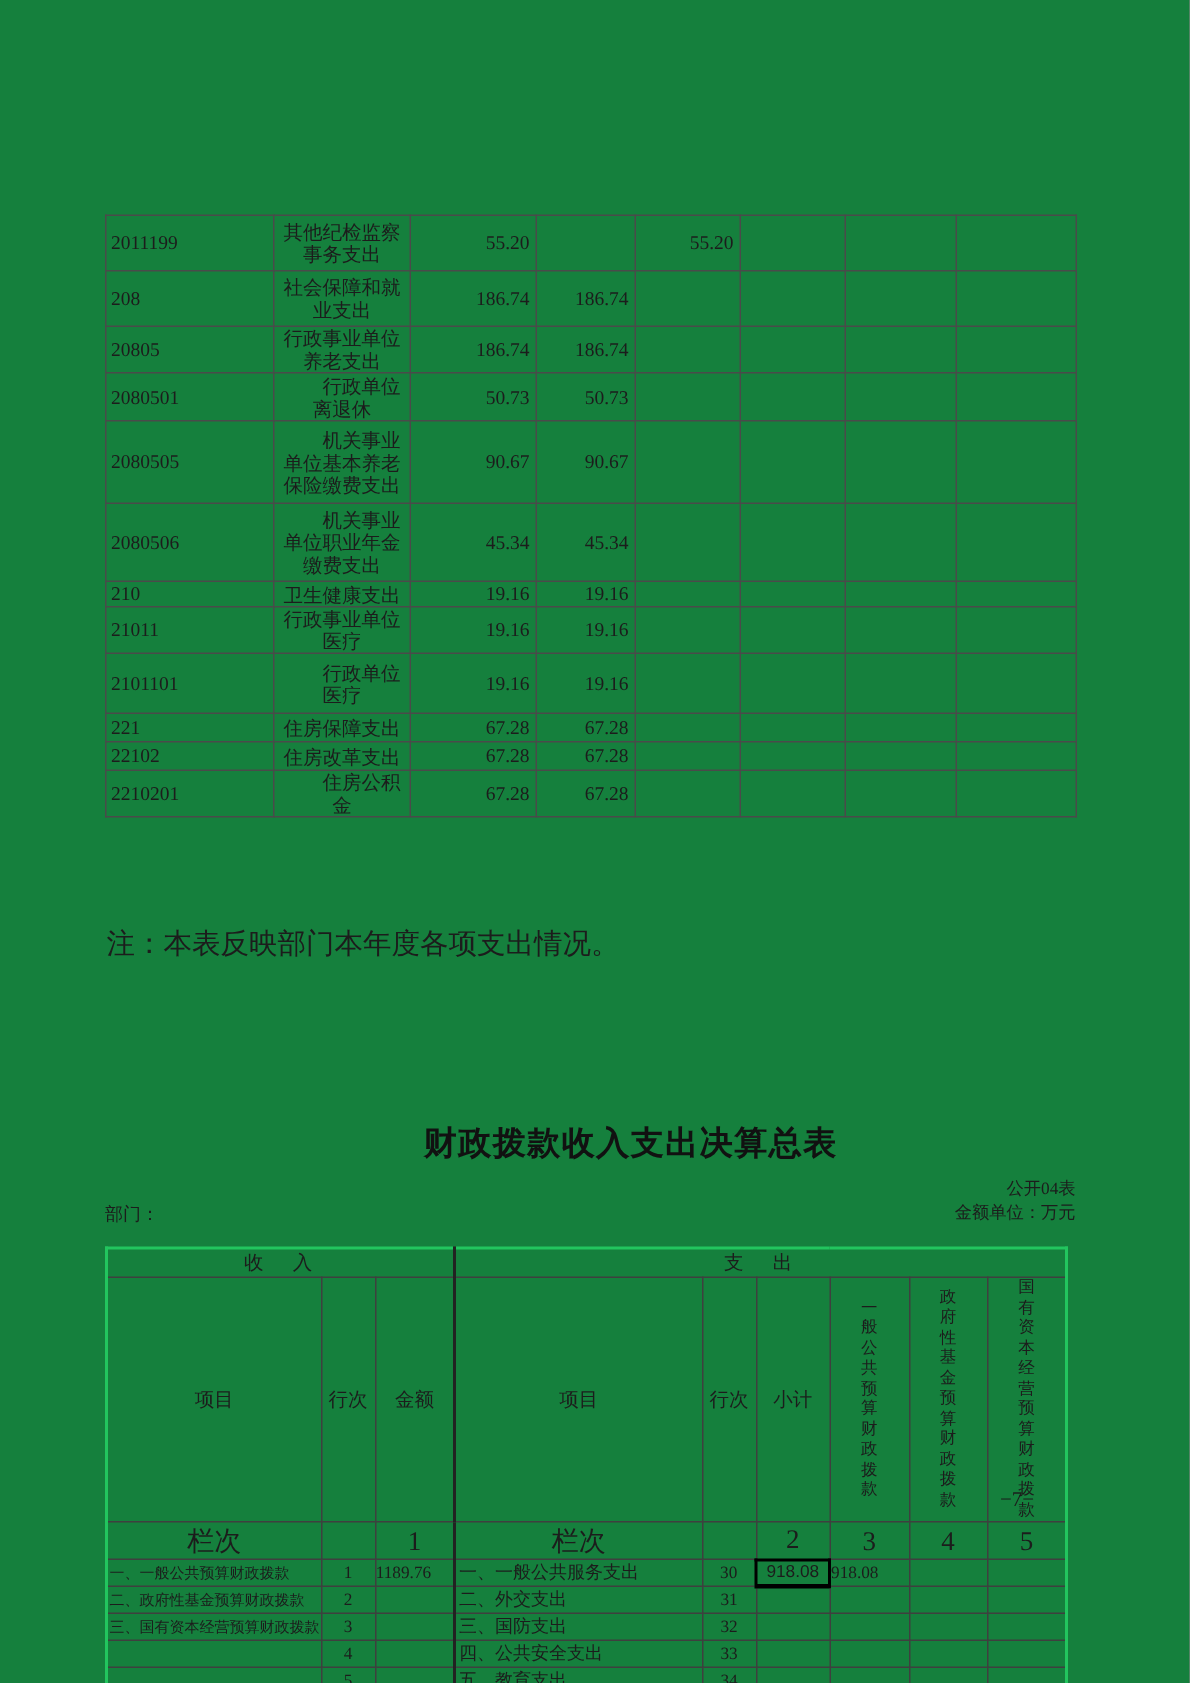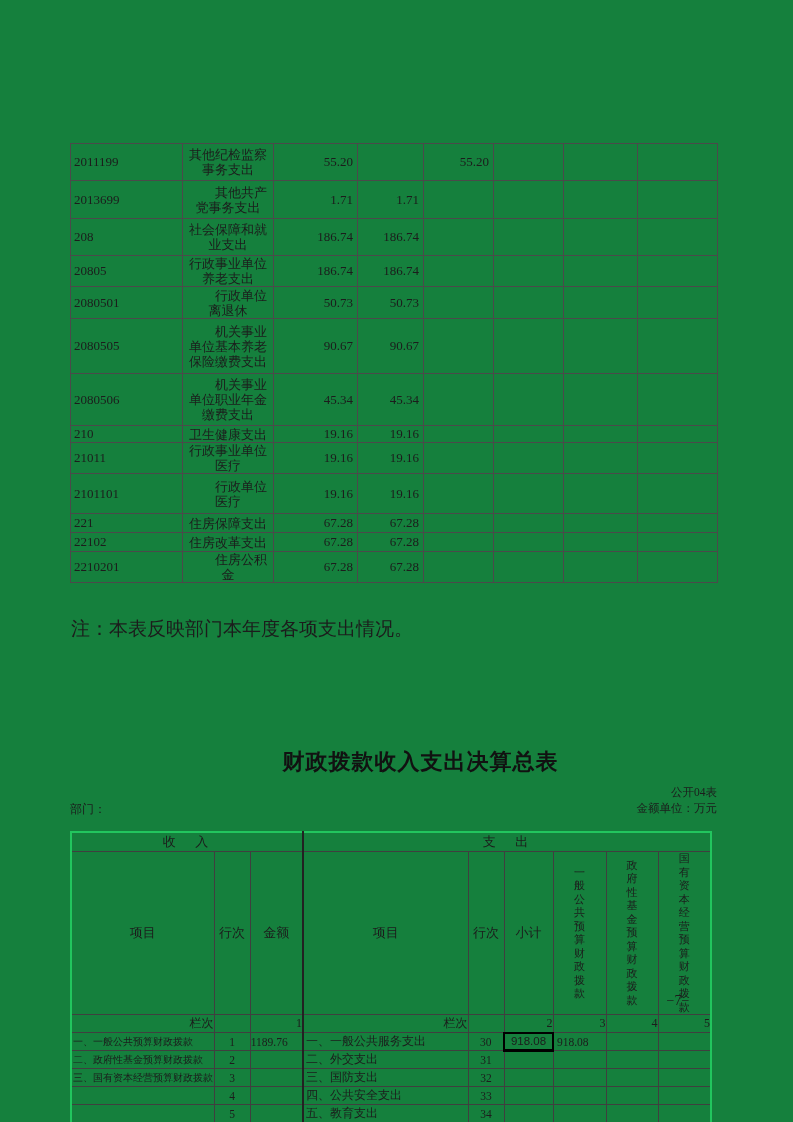--- a/index.html
+++ b/index.html
@@ -30,27 +30,27 @@
   .form-label { position:absolute; right:76px; top:785px; font-size:11.5px; }
   .meta-line { position:absolute; left:70px; right:76px; top:801px; font-size:12px; }
   .meta-line .dept { float:left;font-family:Liberation Serif, serif; }
   .meta-line .unit { float:right; font-size:11.5px; }
   
   .t2 { position:absolute; left:70px; top:819px; width:641px; border:2px solid #22c55e;margin-top:12px; }
   .t2 th, .t2 td { border:1px solid #3f3f3f; vertical-align:middle; font-weight:normal; overflow:hidden; }
   .t2 tr.h1 th { height:16px; font-size:13px; letter-spacing:0.25em; text-align:center; }
   .t2 tr.h2 th { height:47px; font-size:13px; text-align:center; }
   .t2 tr.h2 th.small { font-size:11px; line-height:13.5px; padding:0 16px; }
-  .t2 tr.h3 td { height:18px; font-size:12px; text-align:right; }
+  .t2 tr.h3 td { height:18px; font-size:18px; text-align:center; }
   .t2 td.divider, .t2 th.divider { border-left:2px solid #222; }
   .t2 tbody td { height:16px; font-size:11.5px; }
   .t2 td.item-income  { font-size:10px;  text-align:left;  padding-left:1px; white-space:nowrap; }
   .t2 td.item-expense { font-size:12px;  text-align:left;  padding-left:2px; white-space:nowrap; }
   .t2 td.ctr { text-align:center; font-size:11.5px; }
-  .t2 td.rgt { text-align:center; padding-right:14px; font-size:11.5px; }
+  .t2 td.rgt { text-align:left; padding-right:14px; font-size:11.5px; }
   .t2 td.boxed {
     border:2px solid #000; border-bottom:3px solid #000;
     font-family:"Liberation Sans","DejaVu Sans",sans-serif;
     text-align:center; font-size:11.5px;
   }
   
   .page-num { position:absolute; left:660px; top:993px; width:36px; text-align:center; font-size:14px; }
 </style>
 </head>
 <body>
@@ -68,30 +68,20 @@
         <col style="width:74px">
         <col style="width:80px">
     </colgroup>
     <tbody>
         <tr style="height: 37px;">
           <td class="code">2011199</td>
           <td class="name">其他纪检监察事务支出</td>
           <td class="num">55.20</td>
           <td class="num"></td>
           <td class="num">55.20</td>
-          <td class="num"></td>
-          <td class="num"></td>
-          <td class="num"></td>
-        </tr>
-        <tr style="height: 38px;">
-          <td class="code">2013699</td>
-          <td class="name indent">其他共产党事务支出</td>
-          <td class="num">1.71</td>
-          <td class="num">1.71</td>
-          <td class="num"></td>
           <td class="num"></td>
           <td class="num"></td>
           <td class="num"></td>
         </tr>
         <tr style="height: 37px;">
           <td class="code">208</td>
           <td class="name">社会保障和就业支出</td>
           <td class="num">186.74</td>
           <td class="num">186.74</td>
           <td class="num"></td>

